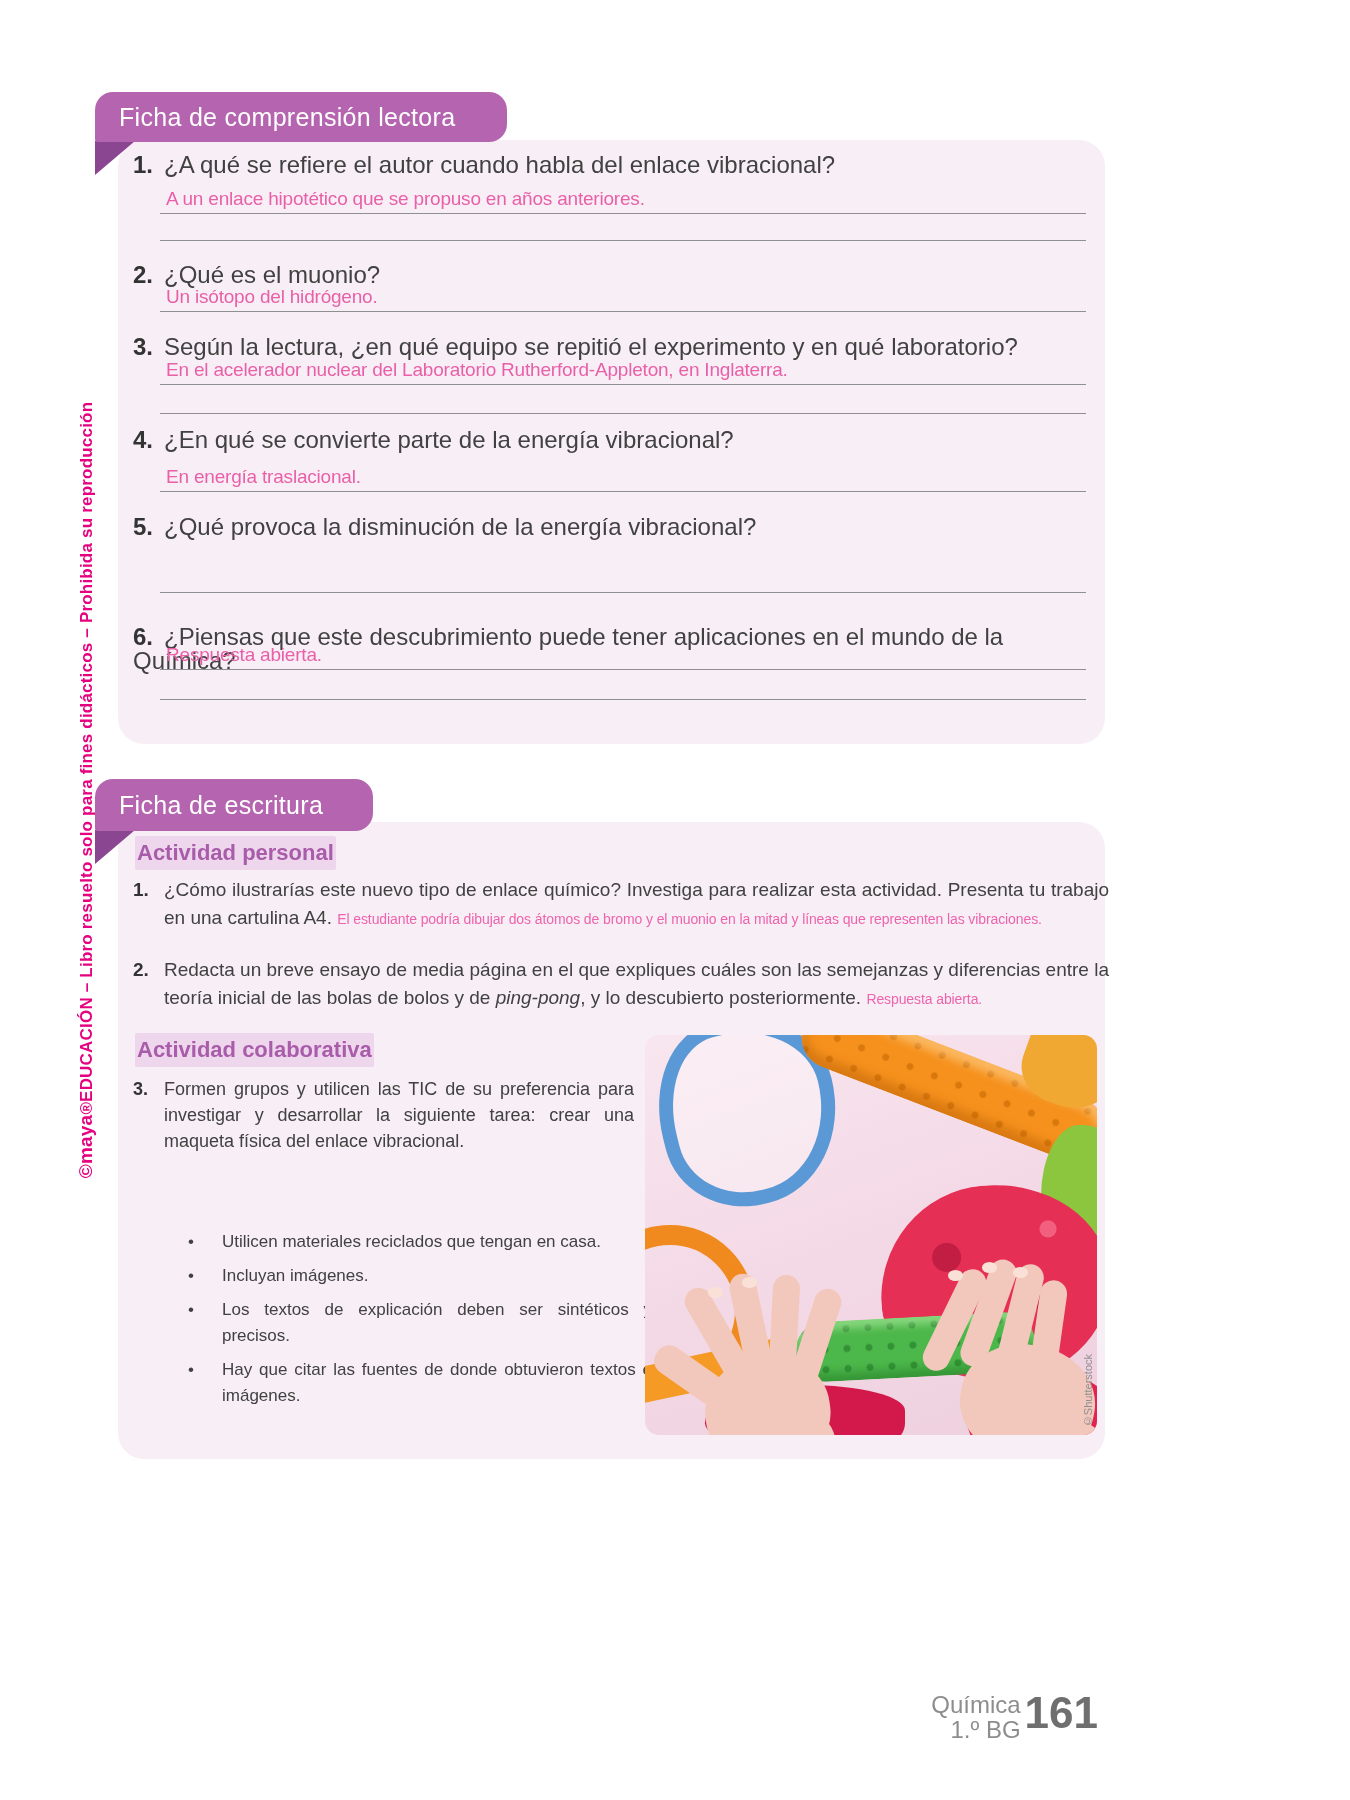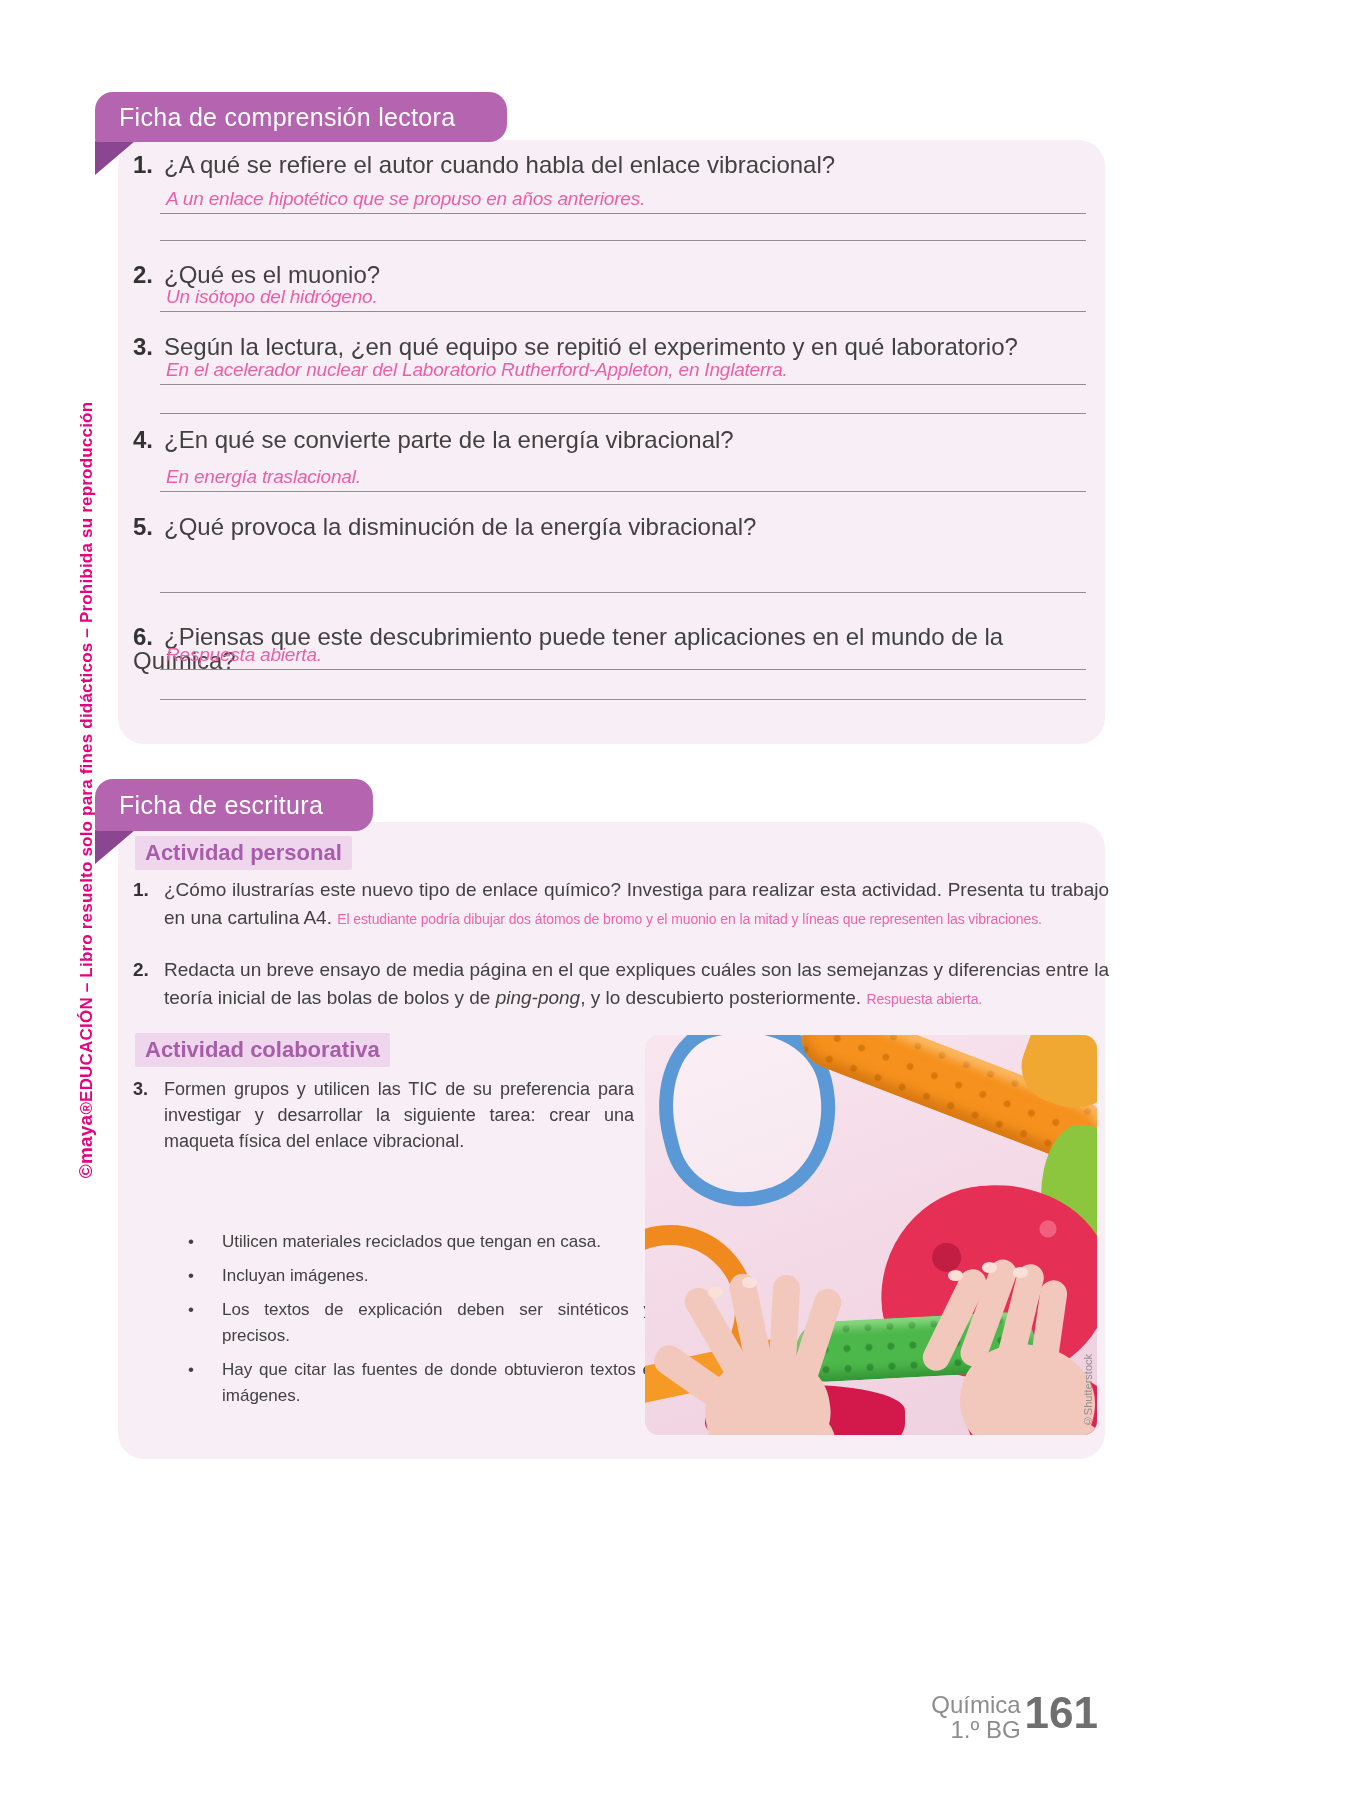--- a/index.html
+++ b/index.html
@@ -26,26 +26,26 @@
 
   
   .box{position:absolute;left:118px;width:987px;background:#f8eff6;border-radius:26px;z-index:1;}
   .box1{top:140px;height:604px;}
   .box2{top:822px;height:637px;}
 
   
   .qa{position:absolute;left:15px;width:950px;font-size:24px;line-height:24px;}
   .qnum{display:inline-block;width:31px;font-weight:bold;color:#333333;}
   .qtext{color:#414141;}
-  .ansline{position:absolute;left:42px;width:926px;height:31px;border-bottom:1.5px solid #8f8f8f;font-style:italic;}
+  .ansline{position:absolute;left:42px;width:926px;height:31px;border-bottom:1.5px solid #8f8f8f;}
   .ans{position:absolute;left:6px;bottom:3px;font-size:19px;color:#e95fa8;white-space:nowrap;letter-spacing:-.2px;}
 
   
   .act-label{position:absolute;background:#eed6ed;color:#a85ca9;font-weight:bold;
-             font-size:22px;padding:4px 10px;border-radius:2px;}
+             font-size:22px;padding:4px 2px;border-radius:2px;}
   .witem{position:absolute;display:flex;}
   .wnum{width:31px;flex:none;font-weight:bold;color:#333333;font-size:19px;line-height:28px;}
   .wtext{width:945px;text-align:justify;font-size:19px;line-height:28px;color:#414141;}
   .pnote{color:#ee63ad;font-size:14px;letter-spacing:-.1px;}
   .item3 .wnum{line-height:26px;font-size:18px;}
   .item3 .wtext{width:470px;font-size:18px;line-height:26px;}
   .p2{position:absolute;left:46px;top:344px;width:470px;text-align:justify;
       font-size:18px;line-height:26px;color:#414141;}
   .bullets{position:absolute;left:70px;top:407px;width:466px;margin:0;padding:0;list-style:none;}
   .bullets li{display:flex;margin-bottom:8px;font-size:17px;line-height:26px;}

